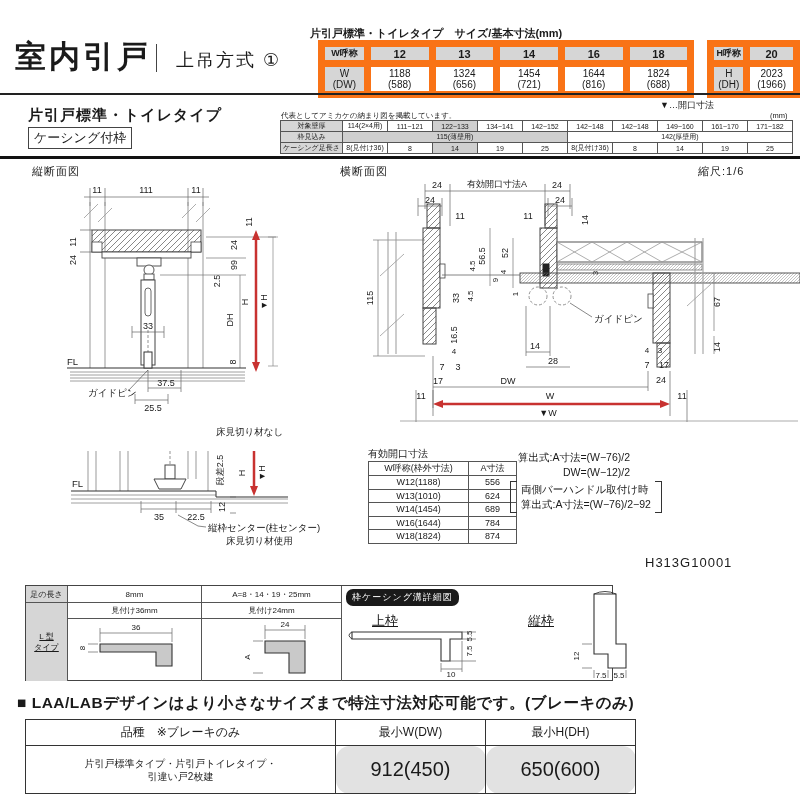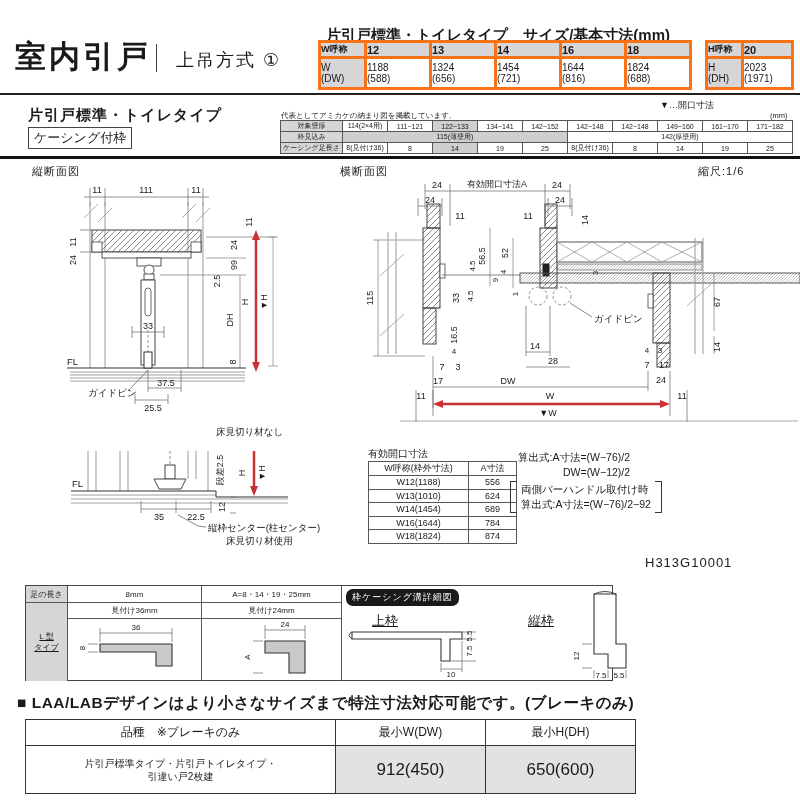--- a/index.html
+++ b/index.html
@@ -8,23 +8,23 @@
   .abs { position:absolute; }
   .pre { white-space:pre-line; }
   table { border-collapse:collapse; }
   
   #main-title { left:15px; top:36px; font-size:31px; font-weight:bold; letter-spacing:3px; }
   #title-divider { left:156px; top:44px; width:1px; height:28px; background:#444; }
   #method { left:176px; top:48px; font-size:18px; letter-spacing:2px; }
   #rule1 { left:0; top:93px; width:800px; height:2px; background:#222; }
   #rule2 { left:0; top:156px; width:800px; height:3px; background:#111; }
   
-  #size-title { left:326px; top:26px; font-size:15px; font-weight:bold; }
+  #size-title { left:310px; top:26px; font-size:11px; font-weight:bold; }
   #size-tables { left:318px; top:40px; display:flex; gap:13px; }
-  .sz td { border:3px solid #f97316; text-align:left; vertical-align:middle; }
+  .sz td { border:7px solid #f97316; text-align:center; vertical-align:middle; }
   .sz .hd { background:#d6d6d6; font-weight:bold; font-size:11px; height:16px; }
   .sz .lbl { background:#d6d6d6; font-size:9px; }
   .sz .val { font-size:10px; height:31px; line-height:11px; }
   #opening-note { left:660px; top:99px; font-size:9px; }
   
   #sec-head { left:28px; top:106px; font-size:15px; font-weight:bold; letter-spacing:1px; }
   #sec-badge { left:28px; top:127px; font-size:13px; border:1px solid #444; padding:1px 5px; }
   
   #wall-note { left:281px; top:111px; font-size:7.5px; }
   #wall-unit { left:770px; top:111px; font-size:7.5px; }
@@ -58,21 +58,21 @@
   .noborder-b { border-bottom:none !important;text-decoration:underline; }
   #groove-panel { position:relative; display:block !important; border:none !important; }
   #groove-title { left:4px; top:3px; background:#1a1a1a; color:#fff; font-size:9px; padding:2px 6px; letter-spacing:1px;border-radius:7px; }
   .sub-label { font-size:13px; text-decoration:underline; }
   
   #notice { left:17px; top:693px; font-size:15.5px; font-weight:bold; letter-spacing:0.5px; }
   #min-table { left:25px; top:719px; }
   #min-table td { border:1.2px solid #333; text-align:center; }
   #min-table .h { font-size:12px; height:26px; }
   #min-table .r1 { font-size:10px; width:310px; height:48px; line-height:13px; }
-  #min-table .v { font-size:17px; width:150px; background:#e2e2e2; }
+  #min-table .v { font-size:20px; width:150px; background:#e2e2e2;border-radius:14px; }
   #footnote { left:17px; top:817px; font-size:10px; }
   svg text { font-family:"Liberation Sans","DejaVu Sans",sans-serif; fill:#1a1a1a; }
   .dim { font-size:9px; }
   .dimS { font-size:8px; }
   .jp { font-size:9.5px; }
 </style>
 </head>
 <body>
 
 <div id="page">
@@ -115,21 +115,21 @@
     <table class="sz">
       <tbody>
           <tr>
         <td class="hd lbl" style="width:36px">H呼称</td>
         <td class="hd" style="width:50px">20</td>
       </tr>
       <tr>
         <td class="lbl val pre">H
 (DH)</td>
         <td class="val pre">2023
-(1971)</td>
+(1966)</td>
       </tr>
     </tbody>
       </table>
   </div>
 
   <div class="abs" id="rule1"></div>
   <div class="abs" id="opening-note">▼…開口寸法</div>
 
   <div class="abs" id="sec-head">片引戸標準・トイレタイプ</div>
   <div class="abs" id="sec-badge">ケーシング付枠</div>

